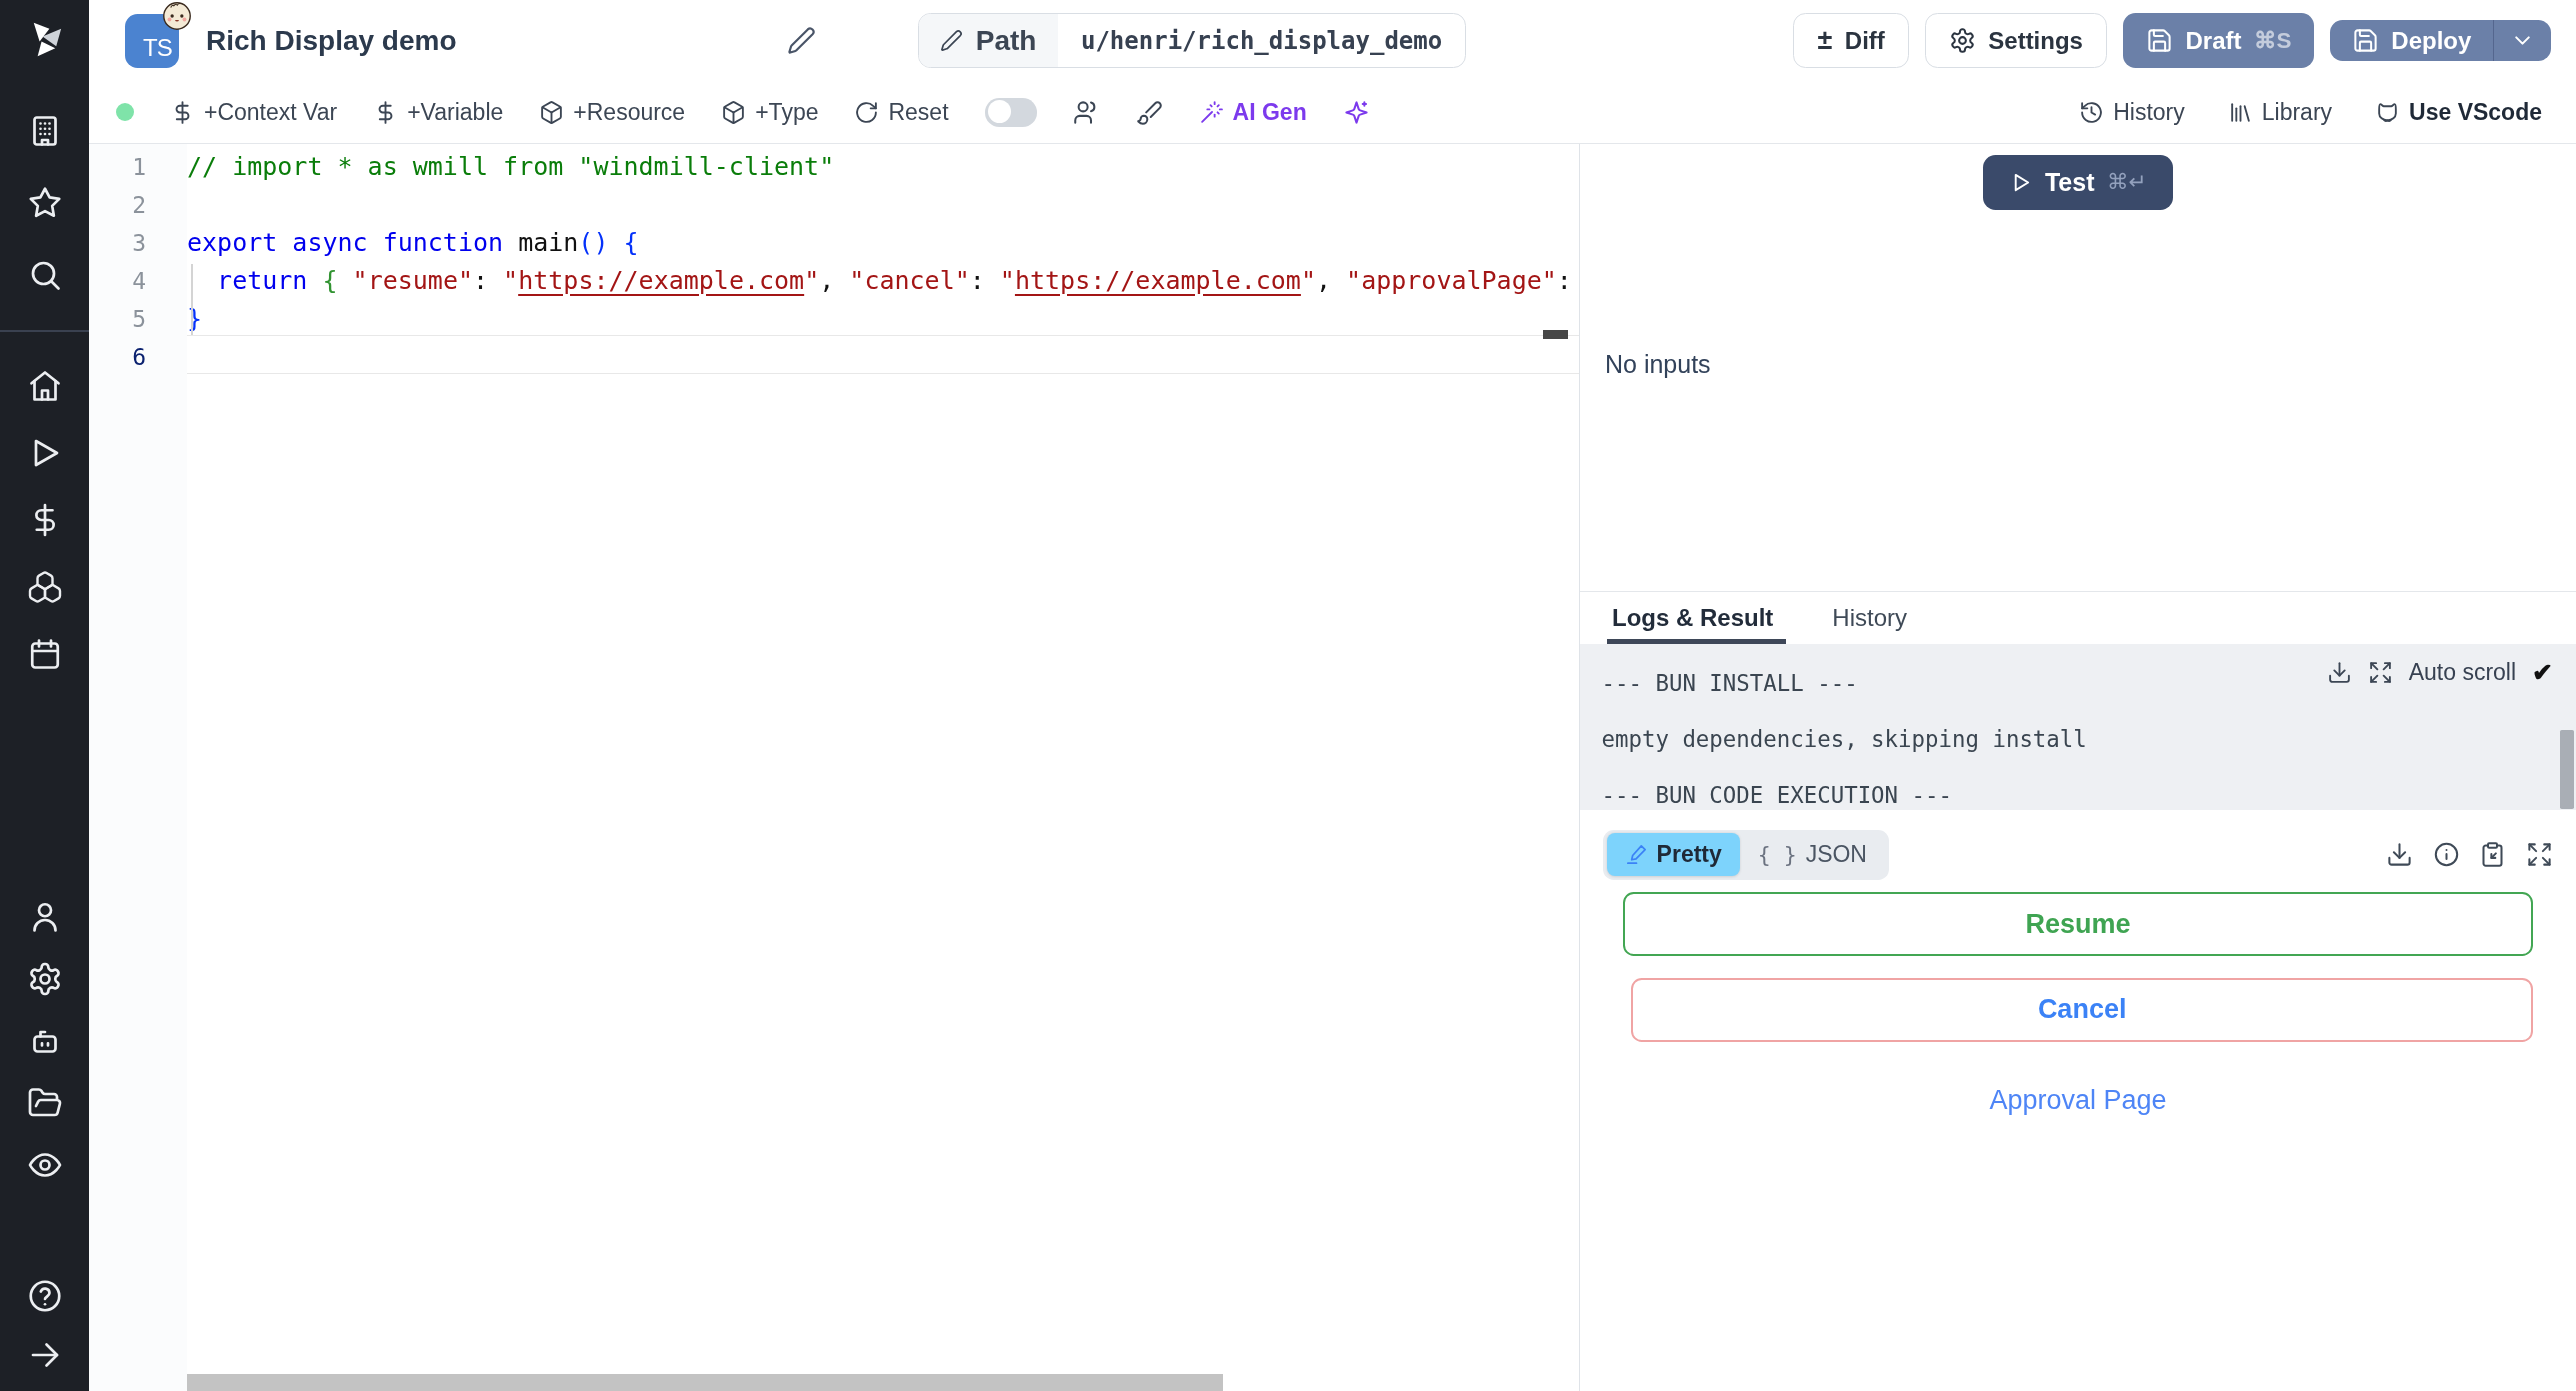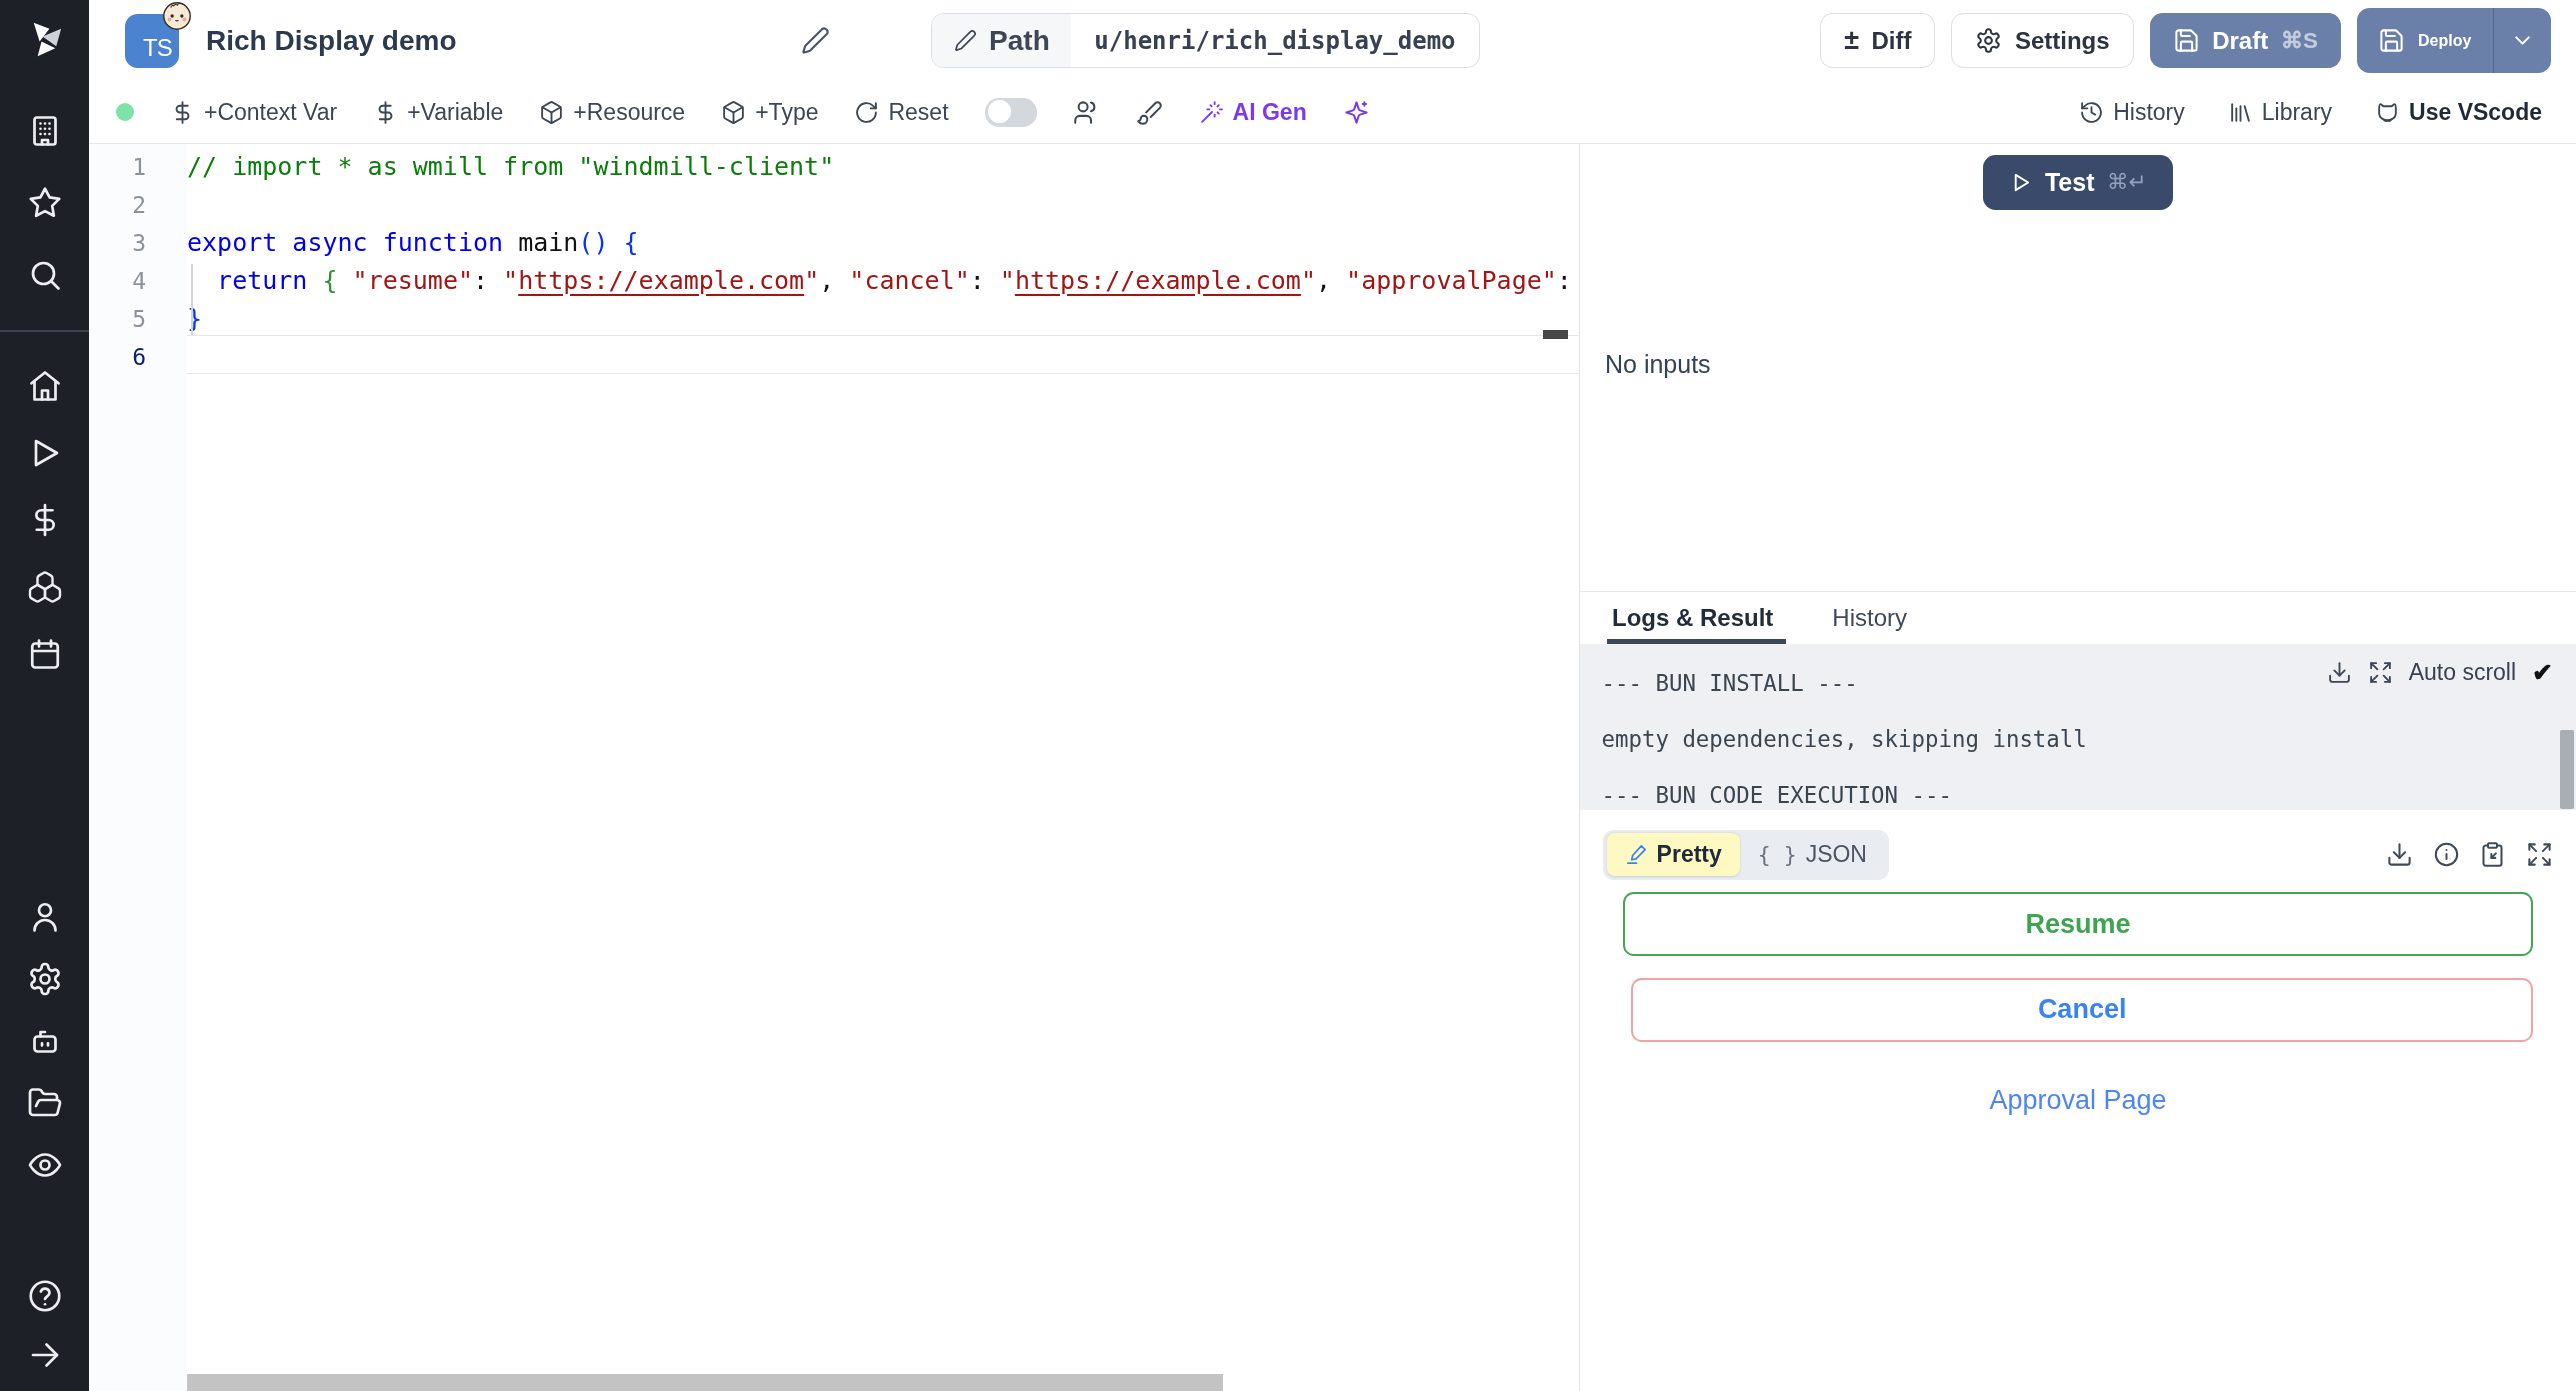--- a/index.html
+++ b/index.html
@@ -36,21 +36,21 @@
   .path-left svg { width:23px; height:23px; }
   .path-label { font-size:28px; font-weight:600; }
   .path-value { display:flex; align-items:center; padding:0 23px; font-family:"DejaVu Sans Mono", monospace; font-size:24px; color:#374151;font-weight:bold; }
   .header-actions { display:flex; gap:16px; align-items:center; margin-right:7.2px; }
   .btn { height:55px; border-radius:12.5px; display:flex; align-items:center; gap:12.5px; padding:0 23px; font-size:24px; cursor:pointer; }
   .btn svg { width:27px; height:27px; }
   .btn-light { background:#fff; border:1.8px solid #d9dee4; color:#2b3440; font-weight:600; }
   .btn-slate { background:#6b80a8; color:#fff; border:none; font-weight:700; }
   .shortcut { font-weight:600; color:rgba(255,255,255,.6); font-size:22.4px; }
   .deploy-group { display:flex; background:#6b80a8; border-radius:12.5px; overflow:hidden; }
-  .deploy-main { display:flex; align-items:center; gap:12.5px; padding:0 21.5px; height:65px; color:#fff; font-weight:700; font-size:16px; cursor:pointer; }
+  .deploy-main { display:flex; align-items:center; gap:12.5px; padding:0 21.5px; height:41px; color:#fff; font-weight:700; font-size:24px; cursor:pointer; }
   .deploy-main svg { width:27px; height:27px; }
   .deploy-caret { display:flex; align-items:center; padding:0 16px; border-left:1.8px solid #54668e; color:#fff; cursor:pointer; }
   .deploy-caret svg { width:25px; height:25px; }
   .plusminus { font-size:27px; font-weight:600; line-height:1; }
 
   
   .toolbar { height:63px; border-bottom:1.8px solid #e4e7eb; display:flex; align-items:center; padding:0 34px 0 27px; background:#fff; }
   .tb-left { display:flex; align-items:center; gap:36px; }
   .dot { width:18px; height:18px; border-radius:50%; background:#7fe3a9; }
   .tb-item { display:flex; align-items:center; gap:9px; font-size:23px; color:#3c4654; font-weight:500; cursor:pointer; }
@@ -105,21 +105,21 @@
   .log-controls svg { width:25px; height:25px; cursor:pointer; }
   .autoscroll-label { font-size:23px; color:#374151; }
   .check { font-size:25px; font-weight:700; color:#111; }
   .vscroll-thumb { position:absolute; right:1.8px; top:86px; width:14.3px; height:79px; background:#a9aeb5; border-radius:1.8px; cursor:pointer; }
 
   
   .result { flex:1; padding:19.7px 23px 0; position:relative; }
   .result-toolbar { display:flex; align-items:center; }
   .seg { display:flex; background:#e9ecf0; border-radius:10.7px; padding:3.6px; align-items:center; }
   .seg-item { display:flex; align-items:center; gap:9px; font-size:23px; color:#4b5563; padding:0 18px; height:43px; border-radius:8px; cursor:pointer; }
-  .seg-item.active { background:#fef9c3; color:#1f2937; font-weight:700; box-shadow:0 0.9px 2.7px rgba(0,0,0,.12); }
+  .seg-item.active { background:#7dd3fc; color:#1f2937; font-weight:700; box-shadow:0 0.9px 2.7px rgba(0,0,0,.12); }
   .seg-item svg { width:23px; height:23px; }
   .seg-item .pen { color:#3b82f6; }
   .seg-item .braces { color:#6b7280; font-family:"DejaVu Sans Mono", monospace; font-size:21.5px; }
   .result-icons { margin-left:auto; display:flex; gap:19.7px; color:#3f4a57; }
   .result-icons svg { width:27px; height:27px; cursor:pointer; }
   .big-btn { margin:0 19.7px; height:64px; border-radius:10.7px; display:flex; align-items:center; justify-content:center;
     font-size:27px; font-weight:700; background:#fff; cursor:pointer; }
   .resume-btn { margin-top:12.5px; border:2.7px solid #43a653; color:#3fa452; }
   .cancel-btn { margin-top:21.5px; border:2.7px solid #f0a4a4; color:#3b82f6;margin-left:28px; }
   .approval-link { margin-top:43px; text-align:center; font-size:27px; color:#4e85f6; cursor:pointer; }

